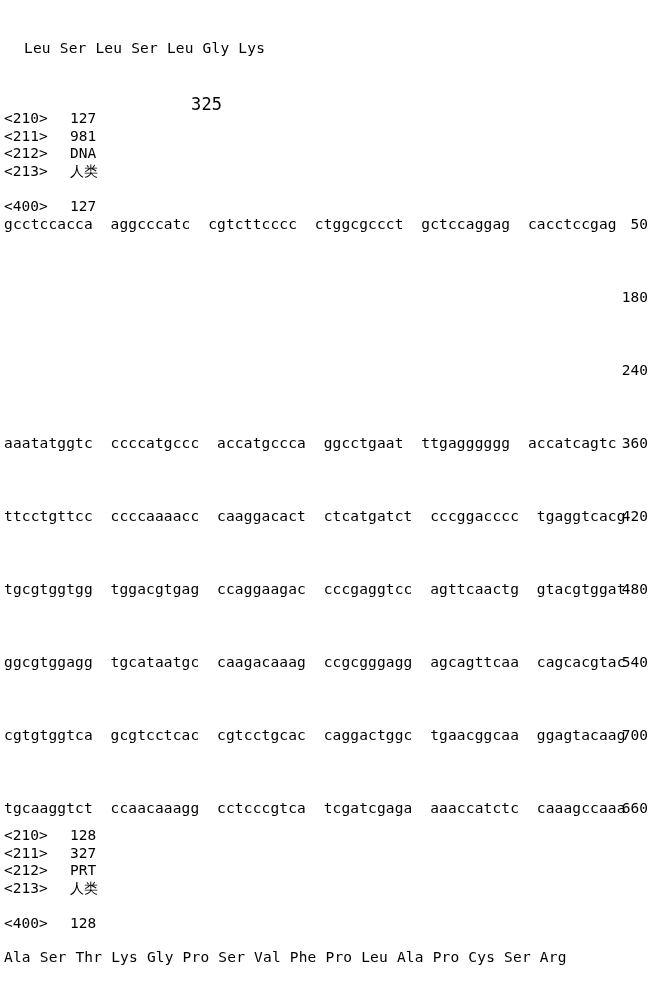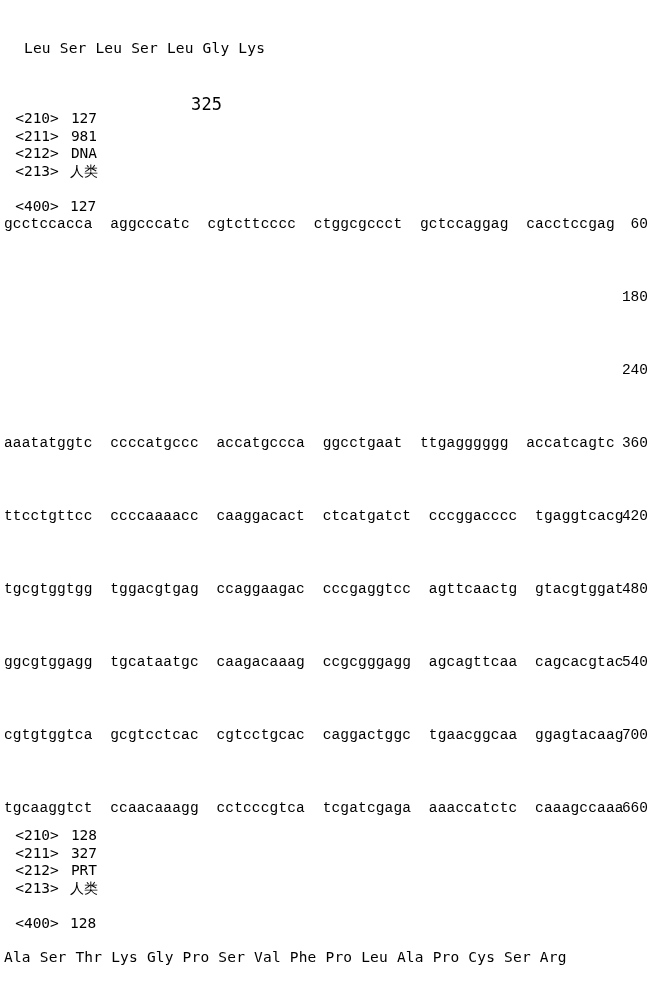--- a/index.html
+++ b/index.html
@@ -34,39 +34,37 @@
   .num-line {
     font-family: "DejaVu Sans Mono", monospace;
     font-size: 17px;
     letter-spacing: 0.2px;
     white-space: pre;
   }
   .tag-table {
     border-collapse: collapse;
     font-size: 14.5px;
     line-height: 17.5px;
-    text-align: center;
   }
   .tag-table td {
     padding: 0;
     white-space: pre;
     font-family: "DejaVu Sans Mono", monospace;
   }
   .tag-table td.tag-key {
     width: 66px;
   }
   .tag-cn {
     font-family: "DejaVu Sans", sans-serif;
     font-size: 14px;
   }
   .seq-row {
     position: relative;
     height: 35px;
     font-size: 14.5px;
-    font-family: Liberation Mono, monospace;
   }
   .seq-groups {
     position: absolute;
     left: 0;
     top: 0;
     white-space: pre;
     letter-spacing: 0.15px;
   }
   .seq-num {
     position: absolute;
@@ -111,21 +109,21 @@
       <tbody><tr>
         <td class="tag-key">&lt;400&gt;</td>
         <td>127</td>
       </tr>
     </tbody></table>
   </div>
 
   <div class="block" style="left:4px; top:178px; width:644px;">
     <div class="seq-row">
       <span class="seq-groups">gcctccacca  aggcccatc  cgtcttcccc  ctggcgccct  gctccaggag  cacctccgag</span>
-      <span class="seq-num">60</span>
+      <span class="seq-num">50</span>
     </div>
     <div class="seq-row">
       <span class="seq-num">180</span>
     </div>
     <div class="seq-row">
       <span class="seq-num">240</span>
     </div>
     <div class="seq-row">
       <span class="seq-groups">aaatatggtc  ccccatgccc  accatgccca  ggcctgaat  ttgagggggg  accatcagtc</span>
       <span class="seq-num">360</span>

